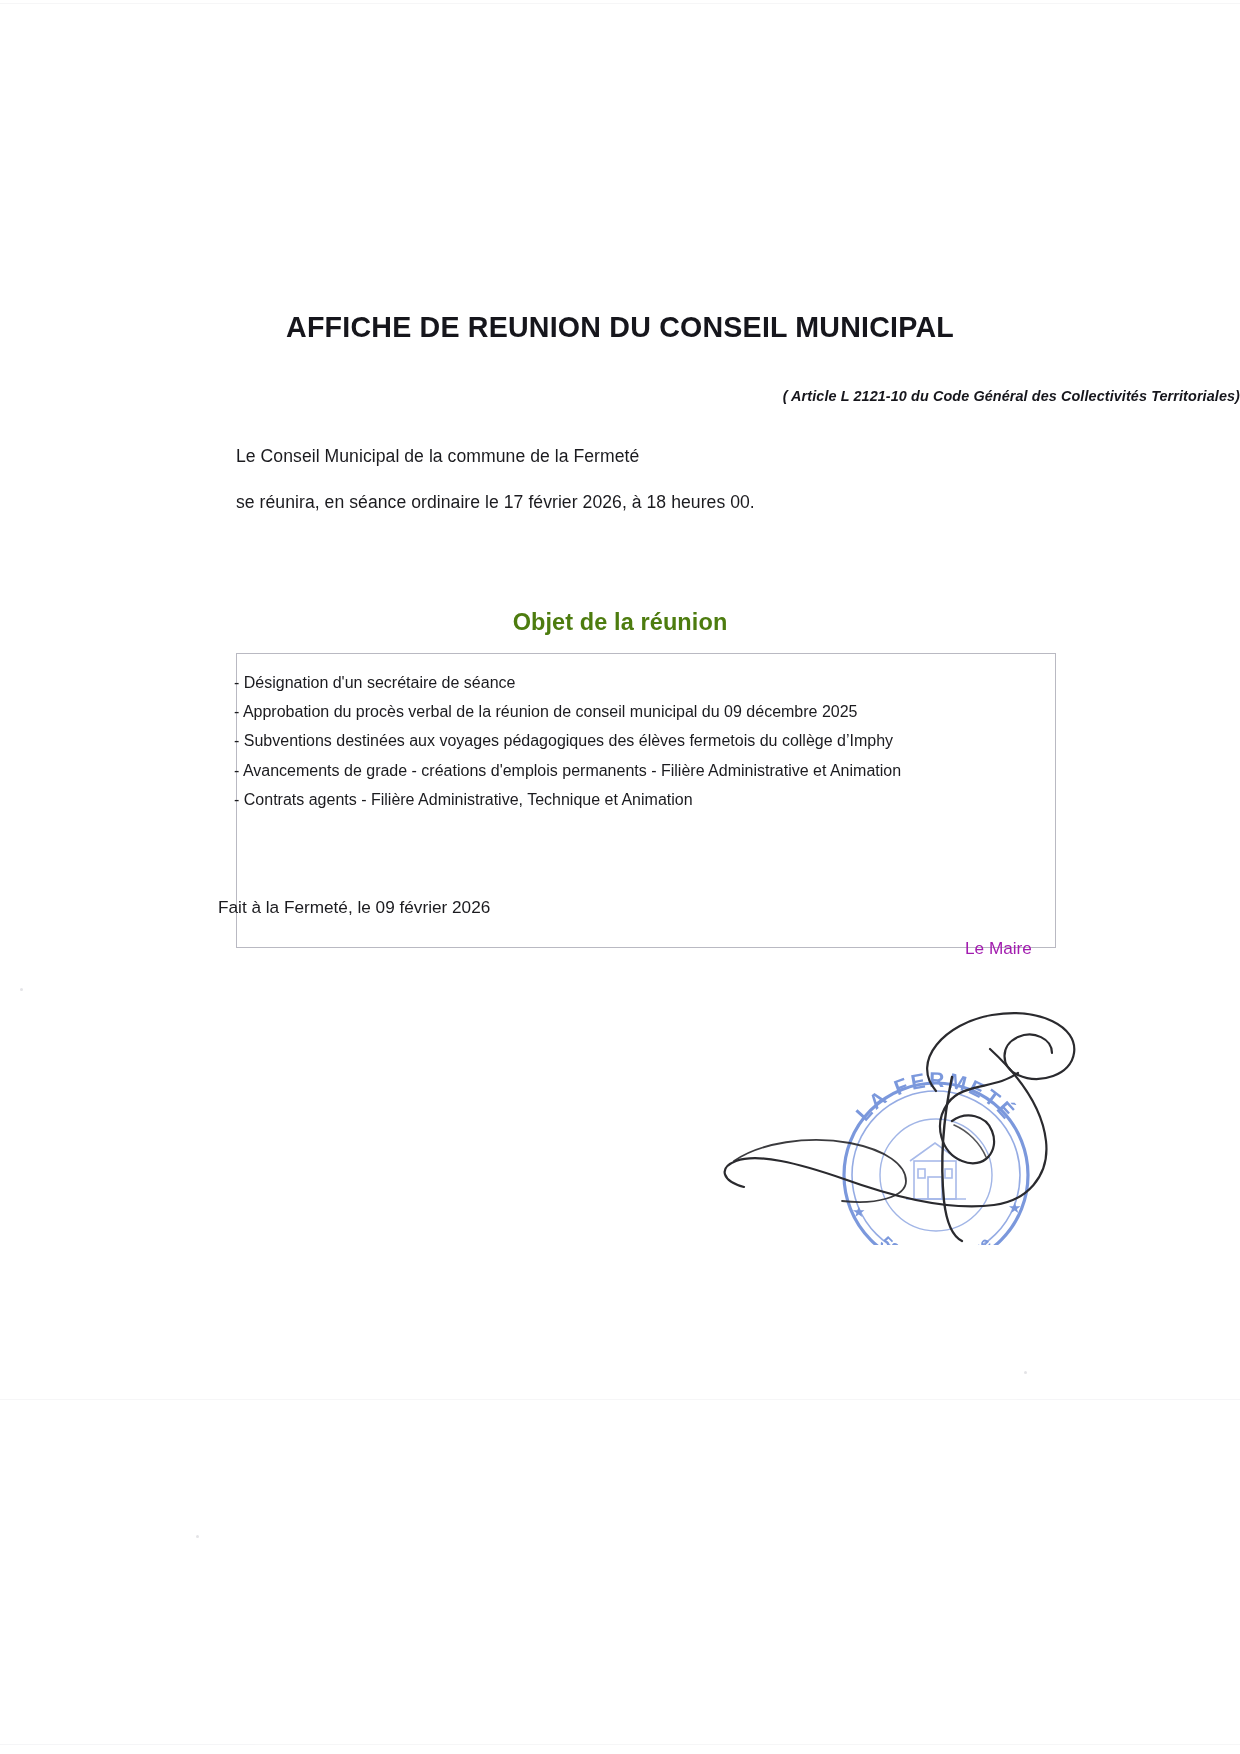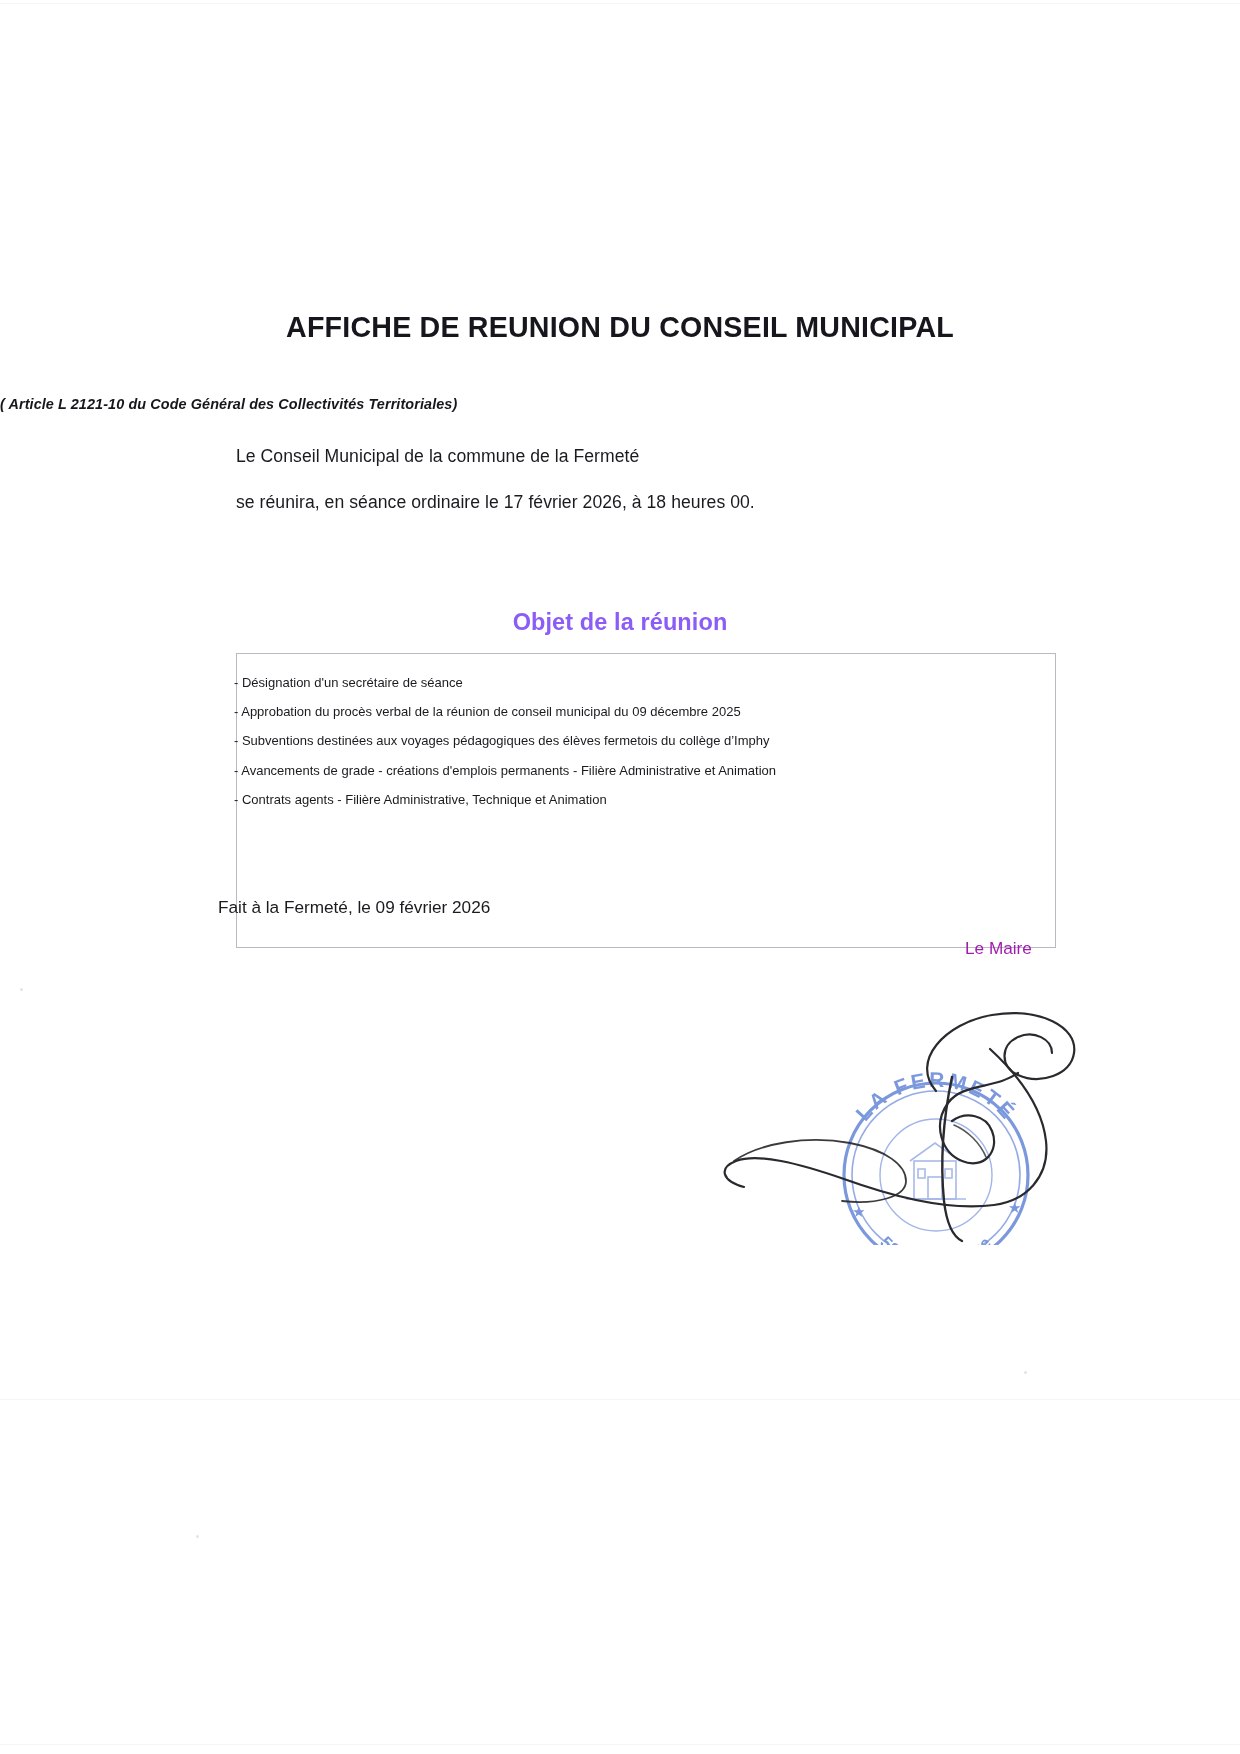--- a/index.html
+++ b/index.html
@@ -48,22 +48,22 @@
     text-align: center;
     font-size: 29.5px;
     font-weight: 700;
     letter-spacing: .2px;
     color: #16161c;
     transform: scaleX(.97);
   }
   .doc-subtitle {
     position: absolute;
     left: 0; right: 0;
-    top: 396px;
-    text-align: left;
+    top: 388px;
+    text-align: right;
     font-size: 14.4px;
     font-weight: 700;
     font-style: italic;
     color: #16161c;
     letter-spacing: .1px;
   }
 
   .intro {
     position: absolute;
     left: 236px;
@@ -75,40 +75,40 @@
   .intro-1 { top: 446px; }
   .intro-2 { top: 492px; }
 
   .objet-heading {
     position: absolute;
     left: 0; right: 0;
     top: 589px;
     text-align: center;
     font-size: 23.5px;
     font-weight: 700;
-    color: #8b5cf6;
+    color: #4d7c0f;
     letter-spacing: .1px;
   }
 
   
   .agenda-box {
     position: absolute;
     left: 236px;
     top: 653px;
     width: 820px;
     height: 295px;
     border: 1px solid #b9b9c2;
     box-sizing: border-box;
   }
   .agenda-list {
     position: absolute;
     left: 234px;
     top: 668px;
     width: 830px;
-    font-size: 13px;
+    font-size: 16px;
     line-height: 29.2px;
     color: #1b1b1f;
     letter-spacing: 0;
   }
   .agenda-list .agenda-item {
     display: block;
     white-space: normal;
   }
 
   

